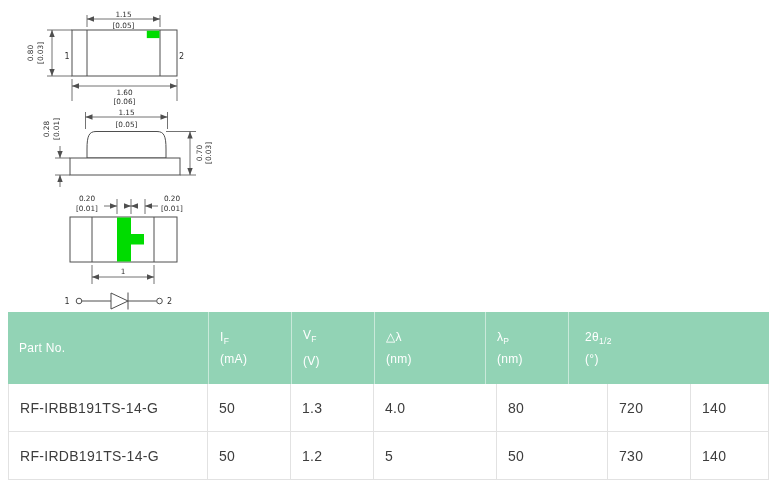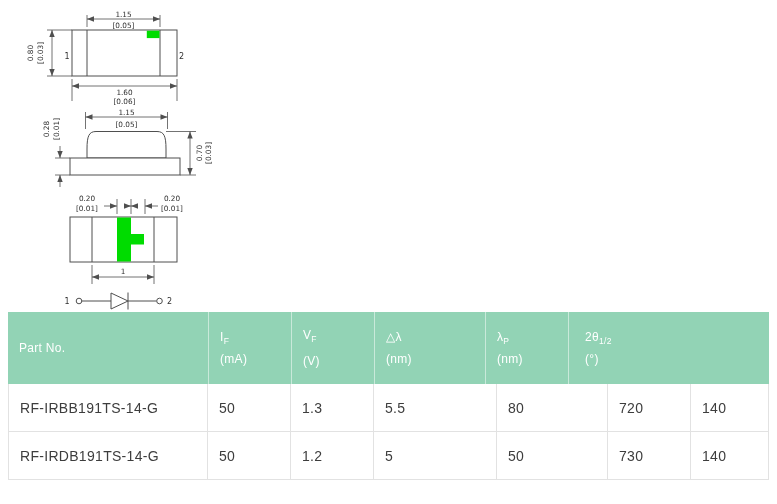--- a/index.html
+++ b/index.html
@@ -163,21 +163,21 @@
     <div class="hc c6">
       <div class="sym"><span>2θ</span><sub>1/2</sub></div>
       <div class="unit">(°)</div>
     </div>
   </div>
 
   <div class="trow">
     <div class="tc c0">RF-IRBB191TS-14-G</div>
     <div class="tc c1">50</div>
     <div class="tc c2">1.3</div>
-    <div class="tc c3">5.5</div>
+    <div class="tc c3">4.0</div>
     <div class="tc c4">80</div>
     <div class="tc c5">720</div>
     <div class="tc c6">140</div>
   </div>
 
   <div class="trow">
     <div class="tc c0">RF-IRDB191TS-14-G</div>
     <div class="tc c1">50</div>
     <div class="tc c2">1.2</div>
     <div class="tc c3">5</div>

